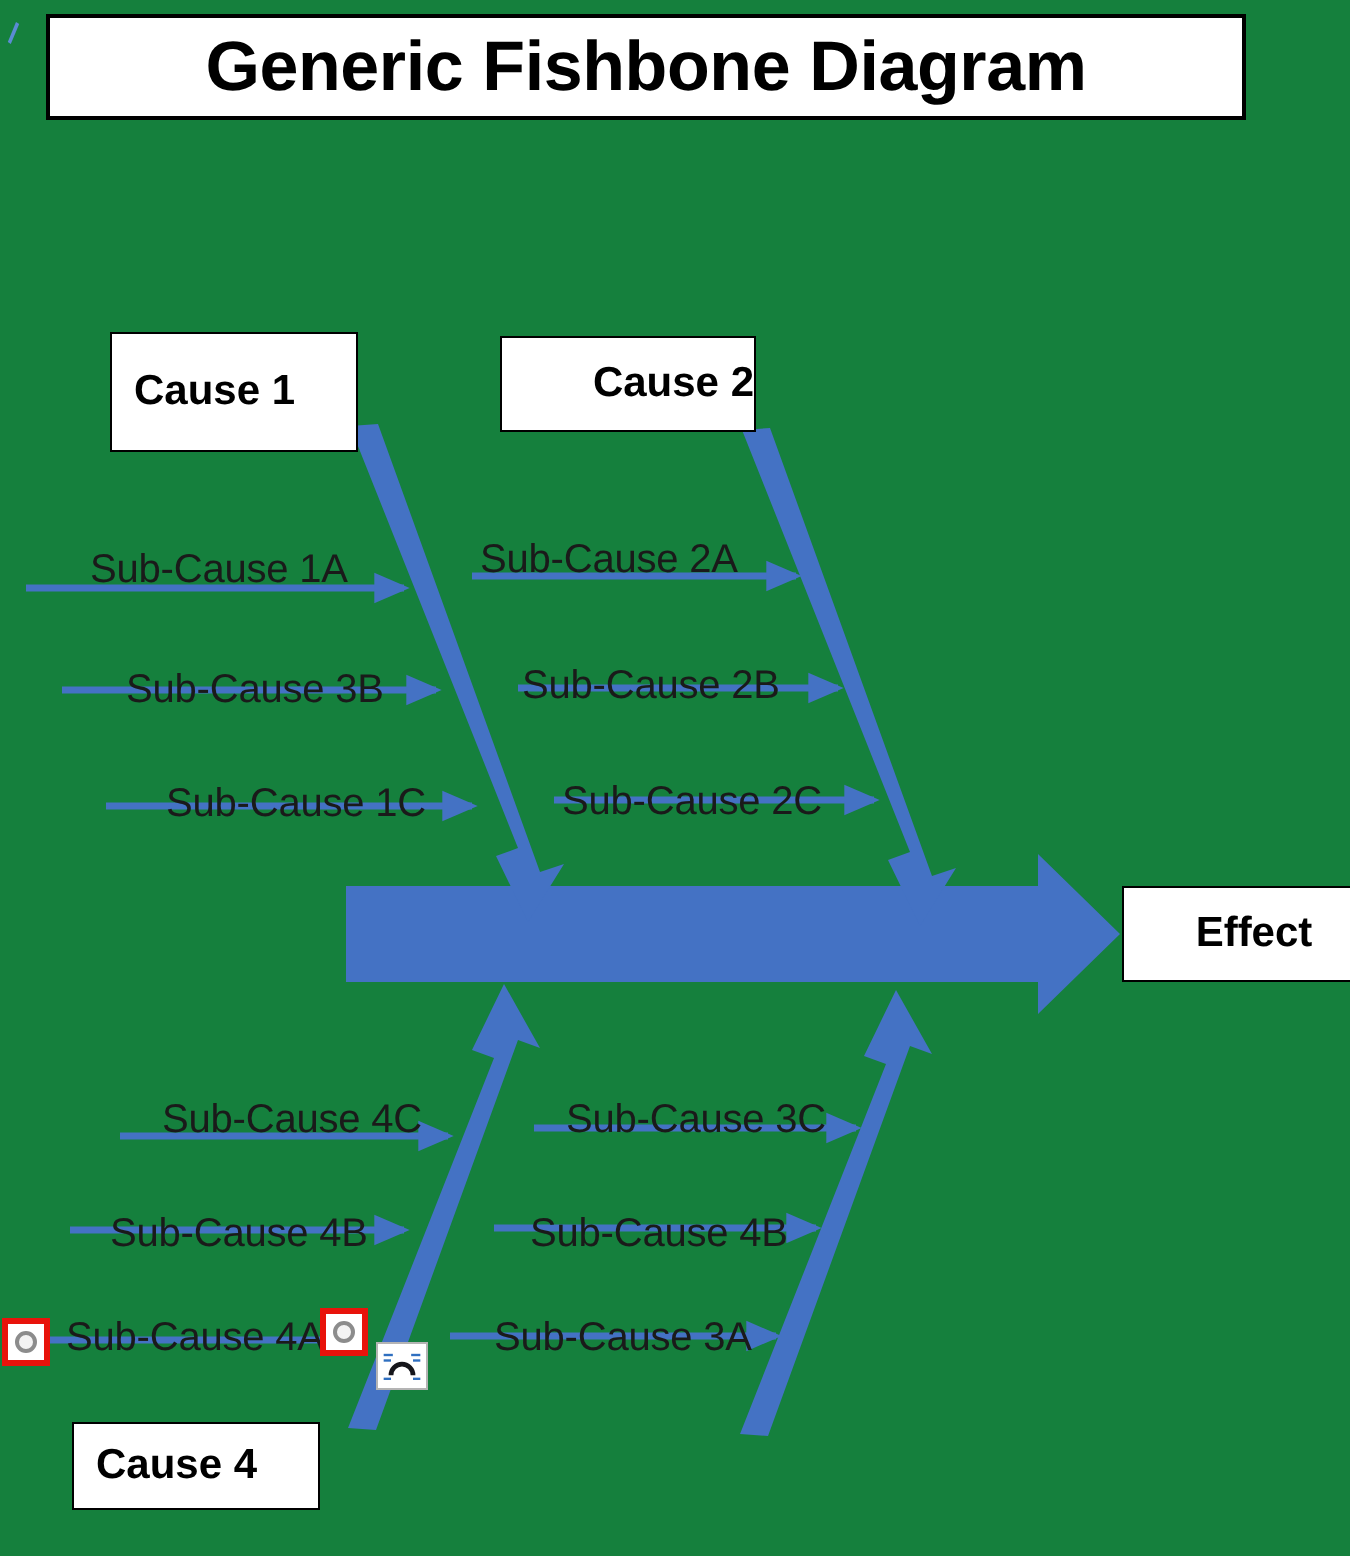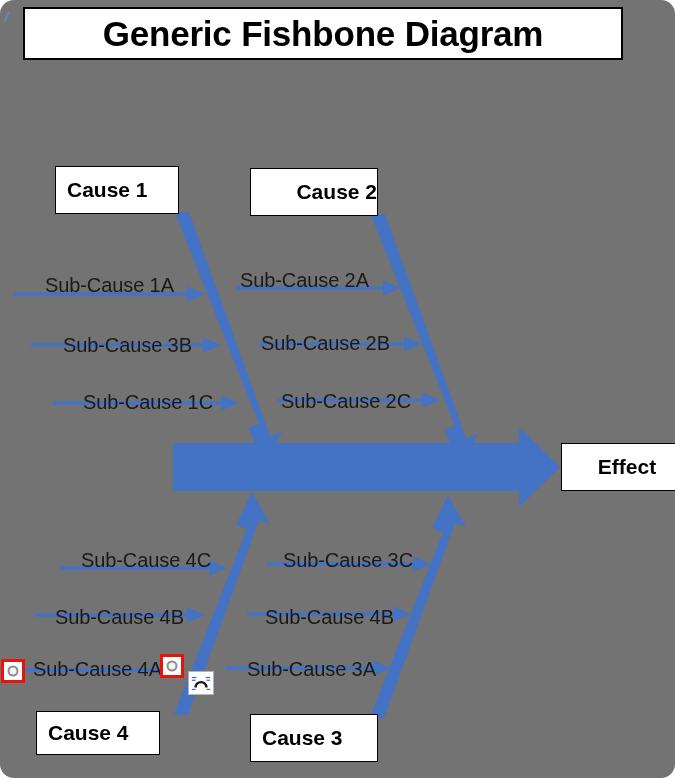--- a/index.html
+++ b/index.html
@@ -7,23 +7,22 @@
     padding: 0;
     background: #ffffff;
   }
   body {
     font-family: "Liberation Sans", sans-serif;
   }
   #canvas {
     position: relative;
     width: 675px;
     height: 778px;
-    background: #737373;
+    background: #15803d;
     overflow: hidden;
-    border-radius: 14px;
   }
   #bones {
     position: absolute;
     left: 0;
     top: 0;
     width: 675px;
     height: 778px;
   }
 
   
@@ -58,21 +57,21 @@
     box-sizing: border-box;
     z-index: 5;
   }
   .cause-text {
     font-size: 21px;
     font-weight: bold;
     color: #000000;
     padding-left: 11px;
     white-space: nowrap;
   }
-  #cause-box-1 { left: 55px;  top: 166px; width: 124px; height: 48px; }
+  #cause-box-1 { left: 55px;  top: 166px; width: 124px; height: 60px; }
   #cause-box-2 { left: 250px; top: 168px; width: 128px; height: 48px; justify-content: flex-end; }
   #cause-box-4 { left: 36px;  top: 711px; width: 124px; height: 44px; }
   #cause-box-3 { left: 250px; top: 714px; width: 128px; height: 48px; }
 
   
   #effect-box {
     position: absolute;
     left: 561px;
     top: 443px;
     width: 132px;
@@ -185,23 +184,20 @@
   </div>
 
   <div class="cause-box" id="cause-box-1">
     <span class="cause-text">Cause 1</span>
   </div>
   <div class="cause-box" id="cause-box-2">
     <span class="cause-text">Cause 2</span>
   </div>
   <div class="cause-box" id="cause-box-4">
     <span class="cause-text">Cause 4</span>
-  </div>
-  <div class="cause-box" id="cause-box-3">
-    <span class="cause-text">Cause 3</span>
   </div>
 
   <div id="effect-box">
     <span class="cause-text">Effect</span>
   </div>
 
   <span class="sub-label" style="left:45px;  top:258px;">Sub-Cause 1A</span>
   <span class="sub-label" style="left:63px;  top:318px;">Sub-Cause 3B</span>
   <span class="sub-label" style="left:83px;  top:375px;text-align:center;">Sub-Cause 1C</span>
 

